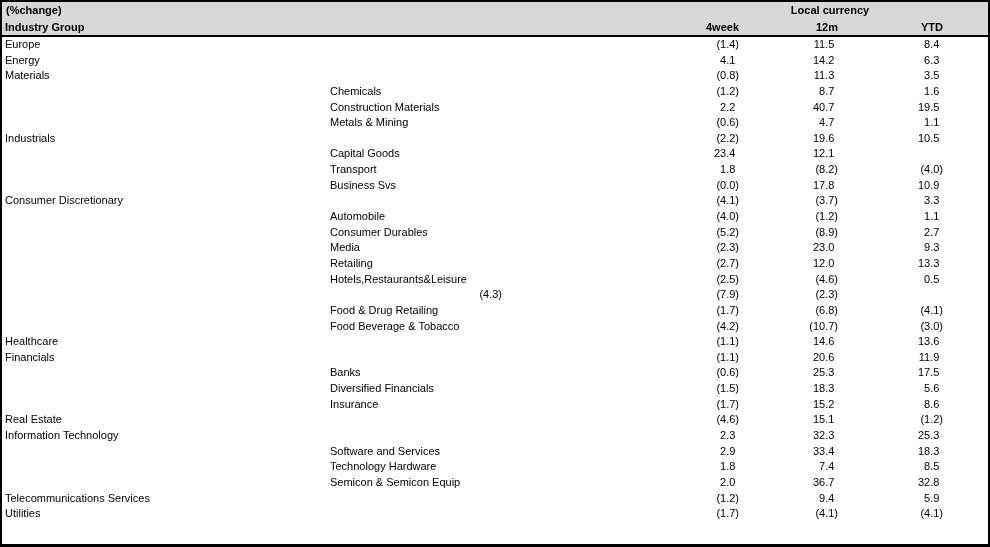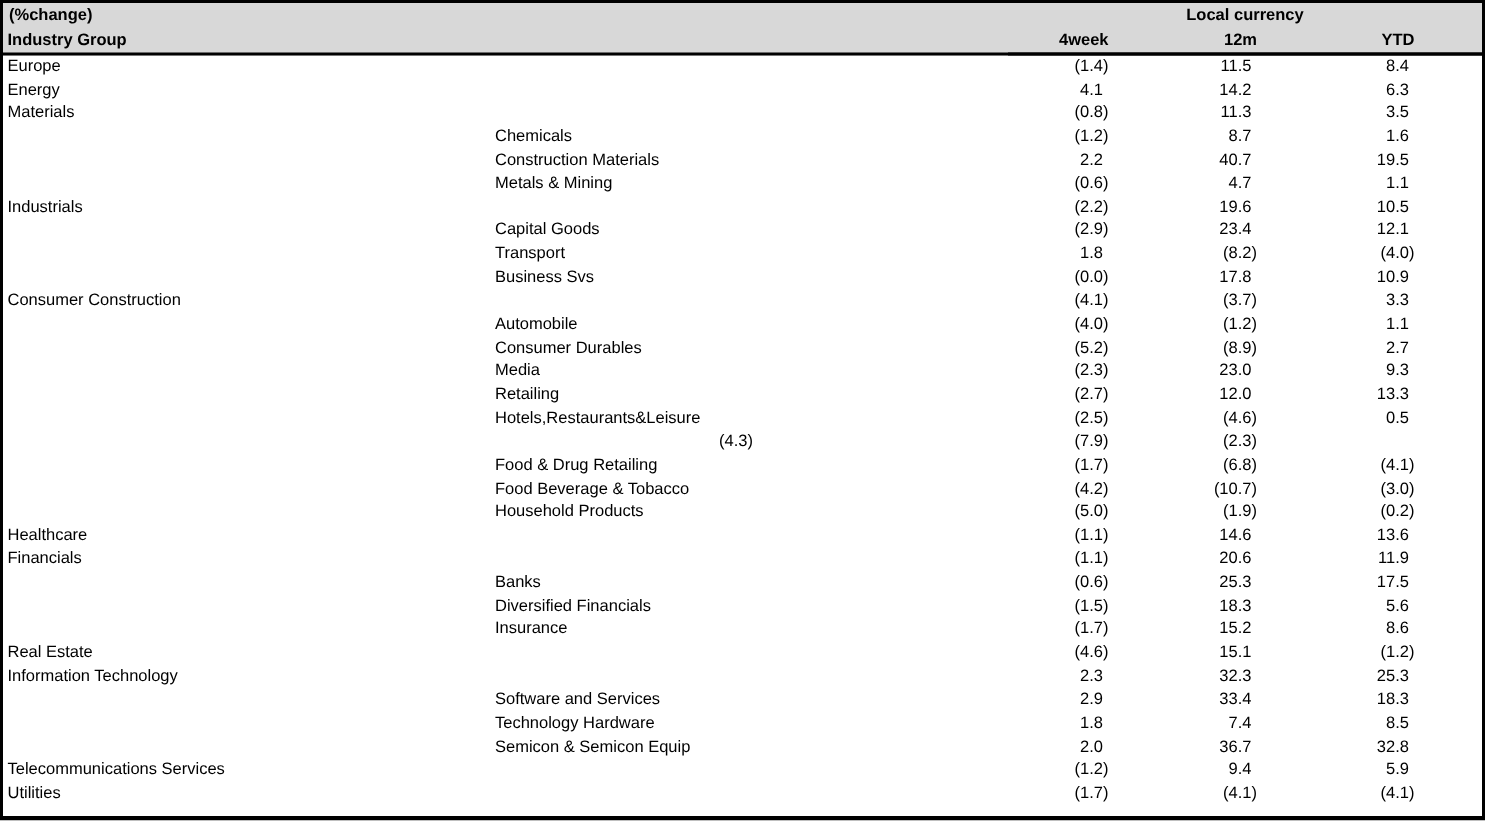--- a/index.html
+++ b/index.html
@@ -128,41 +128,40 @@
 
   <div class="row group">
     <span class="label">Industrials</span>
     <span class="num">(2.2)</span>
     <span class="num">19.6<span class="pad">)</span></span>
     <span class="num">10.5<span class="pad">)</span></span>
   </div>
 
   <div class="row sub">
     <span class="label">Capital Goods</span>
-    <span class="num">(2.9)</span>
     <span class="num">23.4<span class="pad">)</span></span>
     <span class="num">12.1<span class="pad">)</span></span>
   </div>
 
   <div class="row sub">
     <span class="label">Transport</span>
     <span class="num">1.8<span class="pad">)</span></span>
     <span class="num">(8.2)</span>
     <span class="num">(4.0)</span>
   </div>
 
   <div class="row sub">
     <span class="label">Business Svs</span>
     <span class="num">(0.0)</span>
     <span class="num">17.8<span class="pad">)</span></span>
     <span class="num">10.9<span class="pad">)</span></span>
   </div>
 
   <div class="row group">
-    <span class="label">Consumer Construction</span>
+    <span class="label">Consumer Discretionary</span>
     <span class="num">(4.1)</span>
     <span class="num">(3.7)</span>
     <span class="num">3.3<span class="pad">)</span></span>
   </div>
 
   <div class="row sub">
     <span class="label">Automobile</span>
     <span class="num">(4.0)</span>
     <span class="num">(1.2)</span>
     <span class="num">1.1<span class="pad">)</span></span>
@@ -209,26 +208,20 @@
     <span class="num">(4.1)</span>
   </div>
 
   <div class="row sub">
     <span class="label">Food Beverage &amp; Tobacco</span>
     <span class="num">(4.2)</span>
     <span class="num">(10.7)</span>
     <span class="num">(3.0)</span>
   </div>
 
-  <div class="row sub">
-    <span class="label">Household Products</span>
-    <span class="num">(5.0)</span>
-    <span class="num">(1.9)</span>
-    <span class="num">(0.2)</span>
-  </div>
 
   <div class="row group">
     <span class="label">Healthcare</span>
     <span class="num">(1.1)</span>
     <span class="num">14.6<span class="pad">)</span></span>
     <span class="num">13.6<span class="pad">)</span></span>
   </div>
 
   <div class="row group">
     <span class="label">Financials</span>

